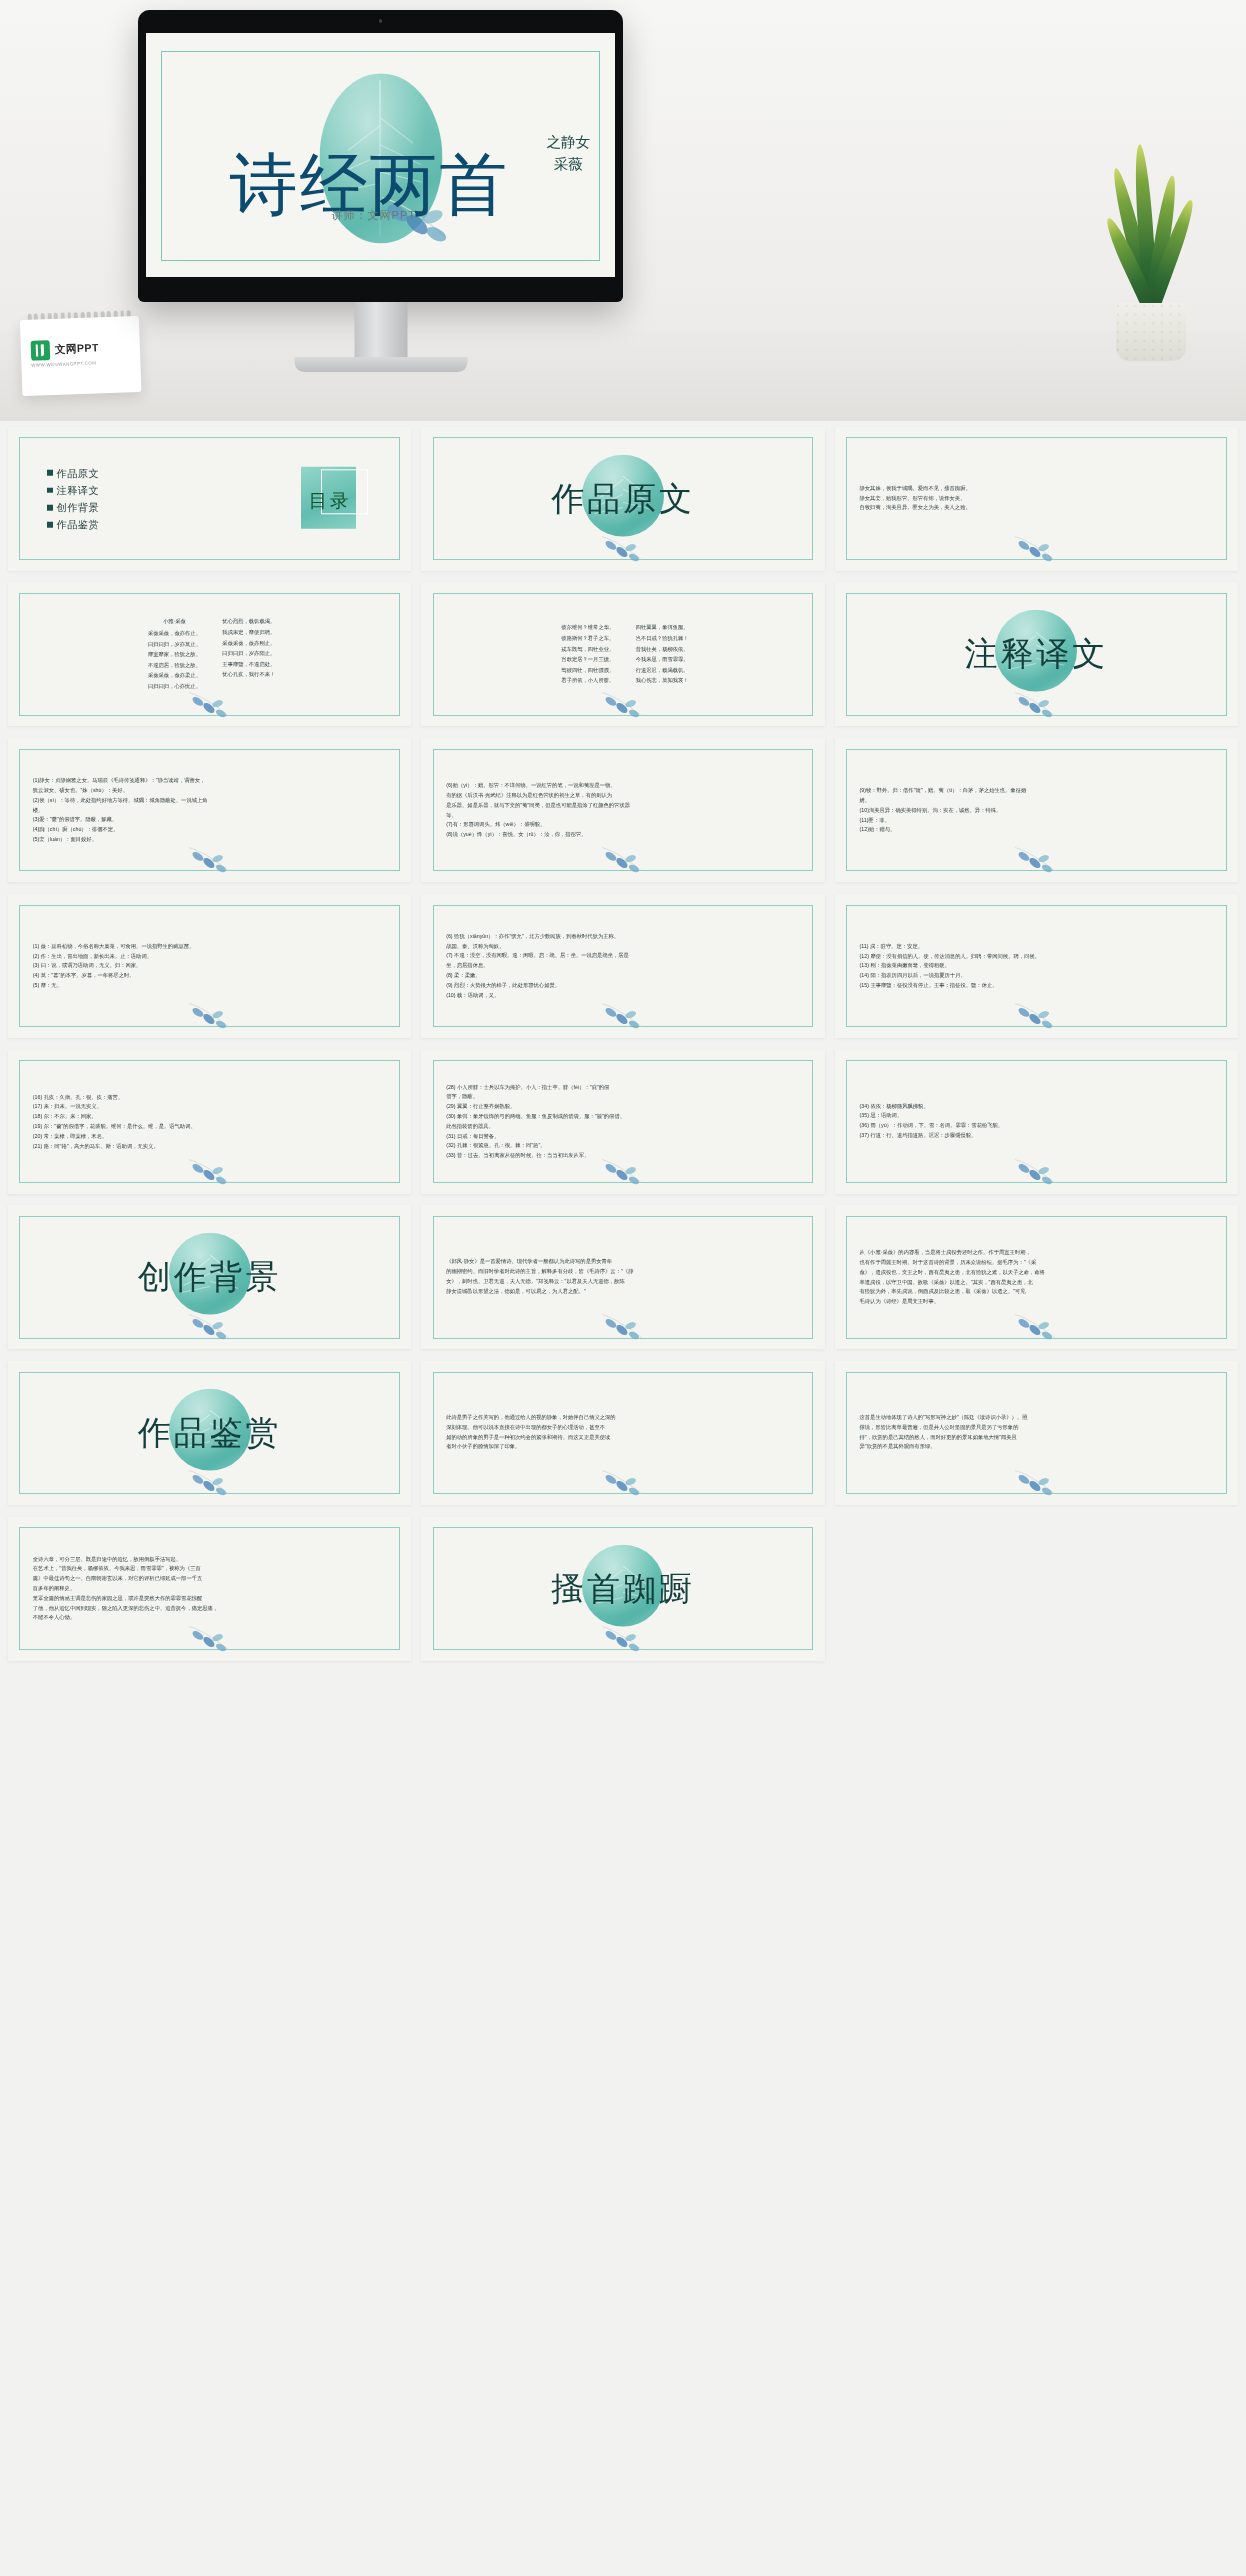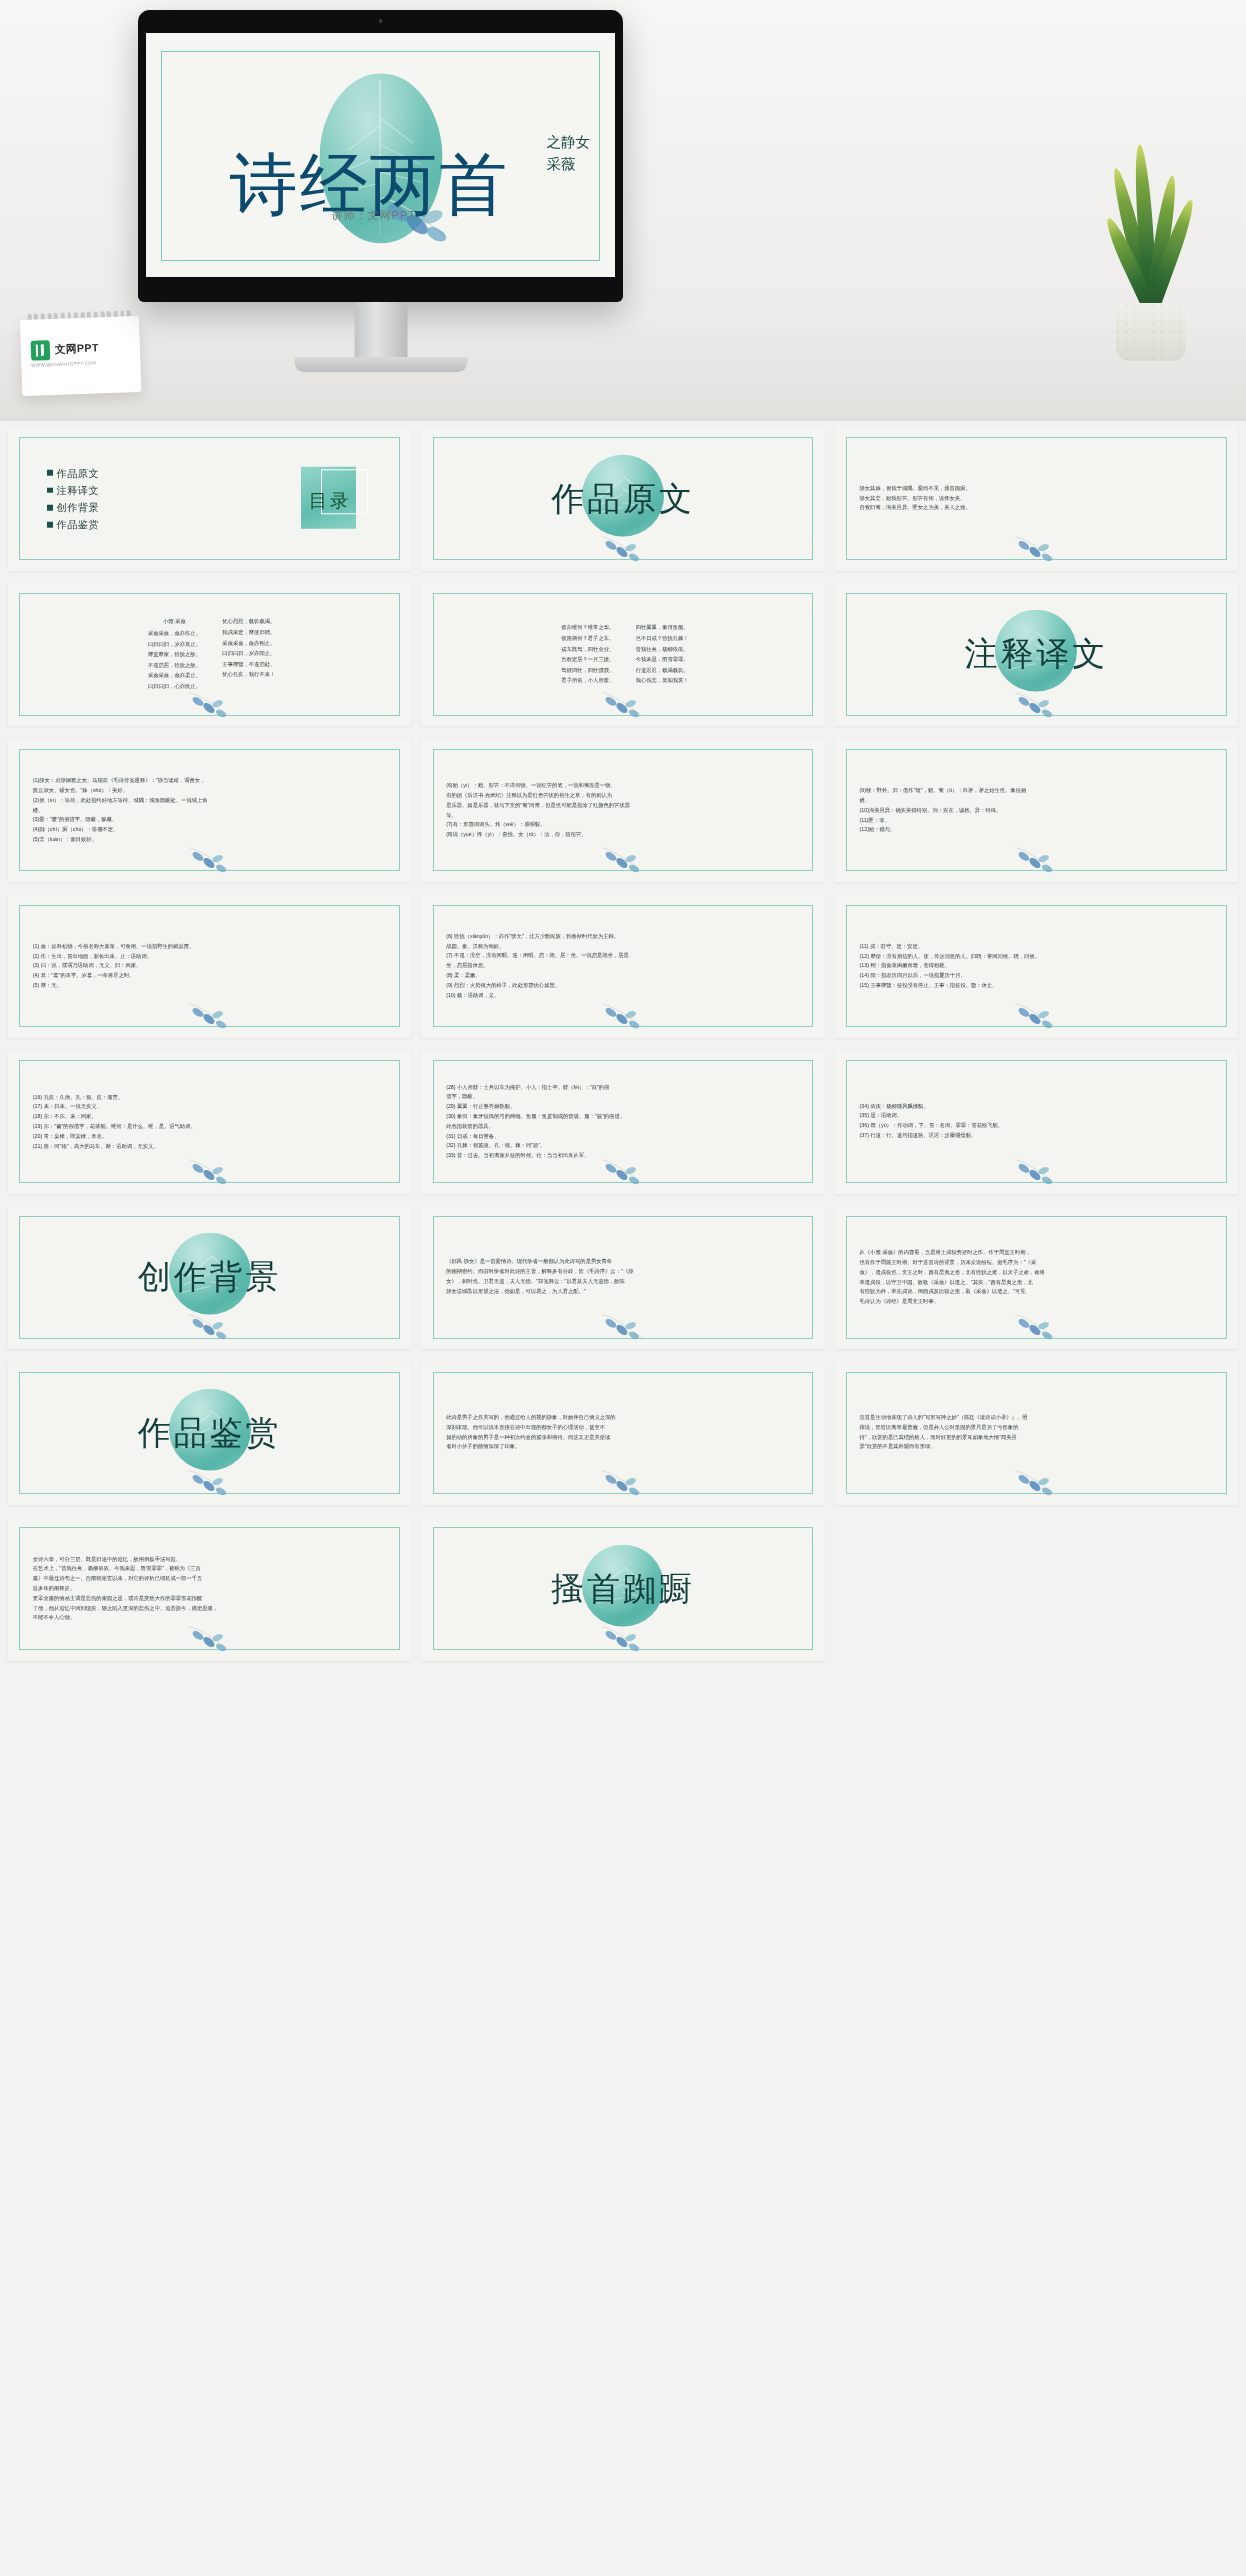--- a/index.html
+++ b/index.html
@@ -52,21 +52,21 @@
   }
   .vein{position:absolute;background:rgba(255,255,255,.42);height:1.2px;transform-origin:left center;}
   .cover-title{
     position:absolute;left:50%;top:50%;transform:translate(-54%,-16%);
     font-family:"Liberation Serif","DejaVu Serif",serif;
     font-size:68px;letter-spacing:1.9px;color:#0c4a6e;white-space:nowrap;font-weight:400;
   }
   .cover-sub{
     position:absolute;right:25px;top:50%;transform:translateY(-52%);
     font-family:"Liberation Serif","DejaVu Serif",serif;
-    font-size:14.6px;line-height:1.55;color:#1d4a46;text-align:left;
+    font-size:14.6px;line-height:1.55;color:#1d4a46;text-align:center;
   }
   .cover-author{
     position:absolute;left:50%;transform:translateX(-58%);top:72%;
     font-size:11px;color:#6c7a78;letter-spacing:1px;white-space:nowrap;
   }
   .cover-sprig{position:absolute;left:50%;transform:translateX(-6%);top:62%;}
 
   
   .plant{position:absolute;right:37px;bottom:60px;width:117px;height:224px;}
   .pot{position:absolute;left:50%;transform:translateX(-50%);bottom:0;width:70px;height:58px;border-radius:5.8px 5.8px 13.6px 13.6px;background:linear-gradient(180deg,#f0efe9,#dcdbd3);}

